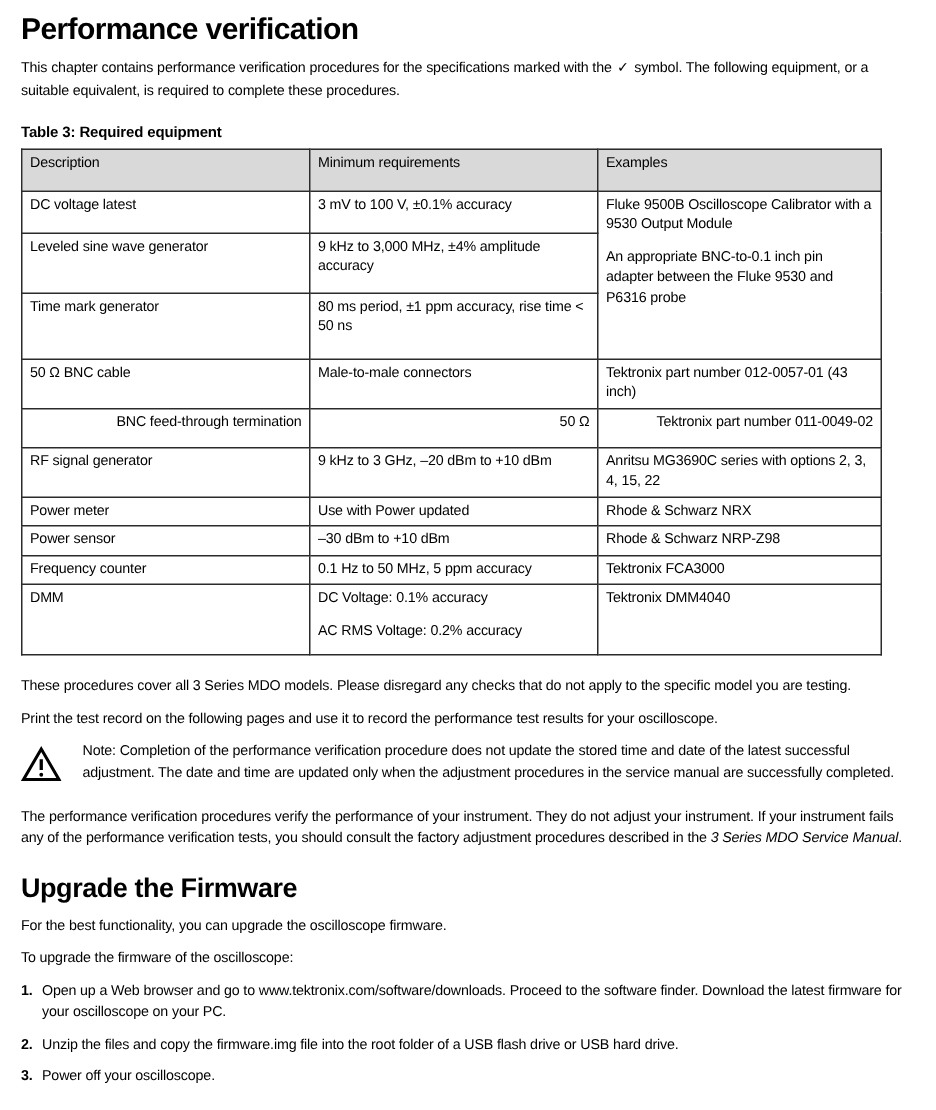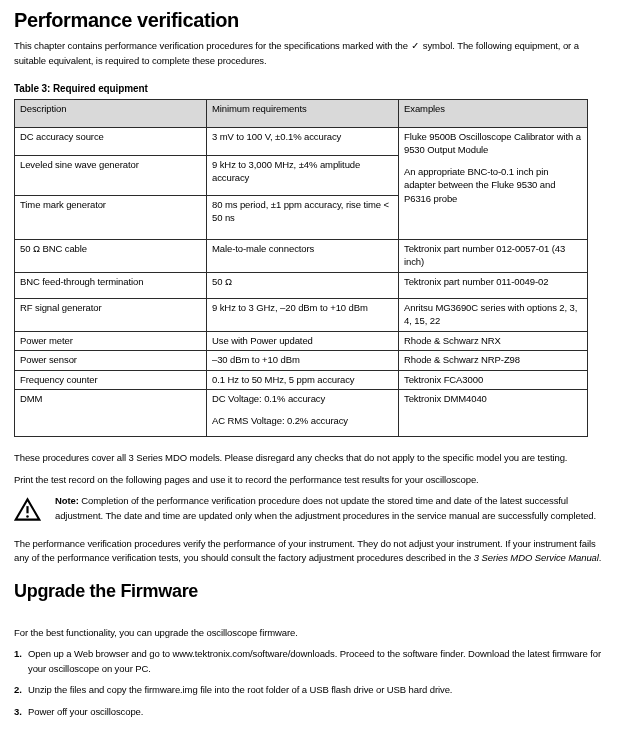--- a/index.html
+++ b/index.html
@@ -9,43 +9,43 @@
   *{box-sizing:content-box;}
   html,body{margin:0;padding:0;}
   body{
     width:624px;height:740px;overflow:hidden;
     background:var(--page-bg);color:var(--text);
     font-family:"Liberation Sans","DejaVu Sans",sans-serif;
     font-size:9.5px;line-height:14.5px;letter-spacing:-0.1px;
   }
   .page{padding:2px 14px 0 14px;width:596px;}
   h1{font-size:20px;line-height:24px;margin:6px 0 7px;letter-spacing:-0.4px;font-weight:bold;}
-  h2{font-size:18px;line-height:22px;margin:14px 0 24px;letter-spacing:-0.3px;font-weight:bold;}
+  h2{font-size:18px;line-height:22px;margin:14px 0 8px;letter-spacing:-0.3px;font-weight:bold;}
   p{margin:0 0 7px;}
   .intro{margin:0 0 8px;}
   .chk{font-style:italic;font-weight:bold;padding:0 1px;}
   .tbl-caption{font-weight:bold;font-size:10px;margin:14px 0 2px;}
   table{border-collapse:collapse;width:573px;margin:0 0 14px;table-layout:fixed;}
   col.c1{width:192px;} col.c2{width:192px;} col.c3{width:189px;}
   th,td{
     border:1px solid var(--table-border);
     vertical-align:top;text-align:left;
     padding:2px 5px 3px;font-size:9.5px;line-height:13.5px;font-weight:normal;margin-top:29px;
   }
   th{background:var(--table-header-bg);height:22px;}
   td p{margin:0 0 8px;}
   td p:last-child{margin-bottom:0;}
   tr.rh1 td{height:22px;} tr.rh2 td{height:34px;} tr.rh3 td{height:38px;}
-  tr.rh4 td{height:20px;} tr.rh5 td{height:20px;} tr.rh6 td{height:27px;}
+  tr.rh4 td{height:20px;} tr.rh5 td{height:20px;text-align:right;} tr.rh6 td{height:27px;}
   tr.rh7 td{height:13px;} tr.rh8 td{height:13px;} tr.rh9 td{height:13px;}
   tr.rh10 td{height:41px;}
   .note{display:flex;align-items:flex-start;margin:2px 0 10px;}
   .note-icon{flex:0 0 auto;width:27px;margin:3px 14px 0 0;}
   .note-text{flex:1 1 auto;}
-  .b{font-weight:bold;margin-top:12px;}
+  .b{font-weight:normal;margin-top:12px;}
   .i{font-style:italic;}
   .steps{margin:0;}
   .step{display:flex;margin:0 0 7px;}
   .step-num{flex:0 0 14px;font-weight:bold;}
   .step-text{flex:1 1 auto;}
 </style>
 </head>
 <body>
 
 <div class="page">
@@ -64,21 +64,21 @@
       </colgroup>
     <thead>
       <tr>
         <th>Description</th>
         <th>Minimum requirements</th>
         <th>Examples</th>
       </tr>
     </thead>
     <tbody>
       <tr class="rh1">
-        <td>DC accuracy source</td>
+        <td>DC voltage latest</td>
         <td>3 mV to 100 V, ±0.1% accuracy</td>
         <td rowspan="3">
           <p>Fluke 9500B Oscilloscope Calibrator with a 9530 Output Module</p>
           <p>An appropriate BNC-to-0.1 inch pin adapter between the Fluke 9530 and P6316 probe</p>
         </td>
       </tr>
       <tr class="rh2">
         <td>Leveled sine wave generator</td>
         <td>9 kHz to 3,000 MHz, ±4% amplitude accuracy</td>
       </tr>
@@ -139,20 +139,21 @@
       </svg>
     </span>
     <span class="note-text"><span class="b">Note:</span><span> Completion of the performance verification procedure does not update the stored time and date of the latest successful adjustment. The date and time are updated only when the adjustment procedures in the service manual are successfully completed.</span></span>
   </div>
 
   <p><span>The performance verification procedures verify the performance of your instrument. They do not adjust your instrument. If your instrument fails any of the performance verification tests, you should consult the factory adjustment procedures described in the </span><span class="i">3 Series MDO Service Manual</span><span>.</span></p>
 
   <h2>Upgrade the Firmware</h2>
 
   <p>For the best functionality, you can upgrade the oscilloscope firmware.</p>
+  <p>To upgrade the firmware of the oscilloscope:</p>
 
   <div class="steps">
     <div class="step">
       <span class="step-num">1.</span>
       <span class="step-text">Open up a Web browser and go to www.tektronix.com/software/downloads. Proceed to the software finder. Download the latest firmware for your oscilloscope on your PC.</span>
     </div>
     <div class="step">
       <span class="step-num">2.</span>
       <span class="step-text">Unzip the files and copy the firmware.img file into the root folder of a USB flash drive or USB hard drive.</span>
     </div>

